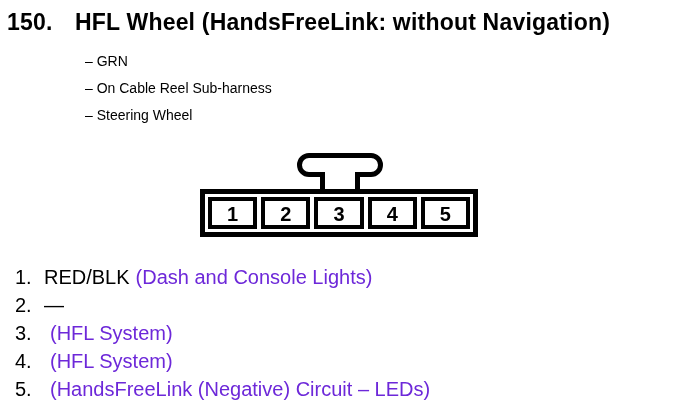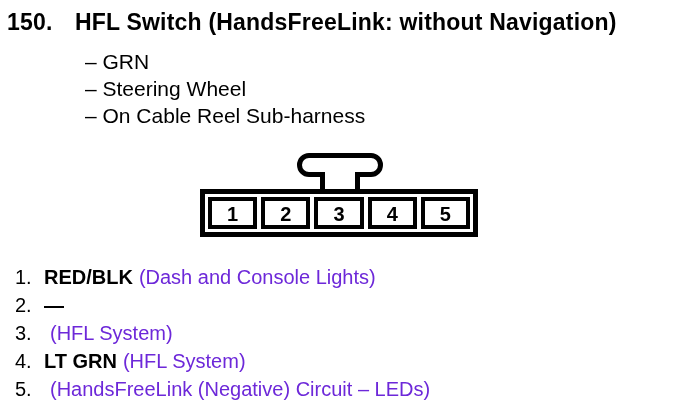--- a/index.html
+++ b/index.html
@@ -24,21 +24,21 @@
     white-space: nowrap;
     letter-spacing: 0.2px;
   }
   .title-num { width: 68px; flex-shrink: 0; }
 
   
   .sub-items {
     list-style: none;
     margin: 13px 0 0 85px;
     padding: 0;
-    font-size: 21px;
+    font-size: 14px;
     line-height: 27px;
   }
 
   
   .connector {
     position: relative;
     width: 278px;
     height: 84px;
     margin: 24px 0 0 200px;
   }
@@ -84,37 +84,37 @@
   }
 
   
   .pin-list {
     margin: 26px 0 0 15px;
     font-size: 20px;
     line-height: 28px;
   }
   .pin-row { display: flex; }
   .pin-num { width: 29px; flex-shrink: 0; }
-  .pin-wire { white-space: pre; font-weight: bold; }
+  .pin-wire { white-space: pre; }
   .pin-func { color: #6d28d9; margin-left: 6px; white-space: pre; }
 </style>
 </head>
 <body>
 
 <div class="page">
 
   <div class="title-row">
     <span class="title-num">150.</span>
-    <span class="title-text">HFL Switch (HandsFreeLink: without Navigation)</span>
+    <span class="title-text">HFL Wheel (HandsFreeLink: without Navigation)</span>
   </div>
 
   <ul class="sub-items">
     <li>– GRN</li>
+    <li>– On Cable Reel Sub-harness</li>
     <li>– Steering Wheel</li>
-    <li>– On Cable Reel Sub-harness</li>
   </ul>
 
   <div class="connector">
     <div class="tab-bar"></div>
     <div class="tab-stem"></div>
     <div class="conn-body">
       <div class="conn-cell">
         <span>1</span>
       </div>
       <div class="conn-cell">
@@ -142,21 +142,20 @@
       <span class="pin-num">2.</span>
       <span class="pin-wire">—</span>
       <span class="pin-func"></span>
     </div>
     <div class="pin-row">
       <span class="pin-num">3.</span>
       <span class="pin-func">(HFL System)</span>
     </div>
     <div class="pin-row">
       <span class="pin-num">4.</span>
-      <span class="pin-wire">LT GRN</span>
       <span class="pin-func">(HFL System)</span>
     </div>
     <div class="pin-row">
       <span class="pin-num">5.</span>
       <span class="pin-func">(HandsFreeLink (Negative) Circuit – LEDs)</span>
     </div>
   </div>
 
 </div>
 

